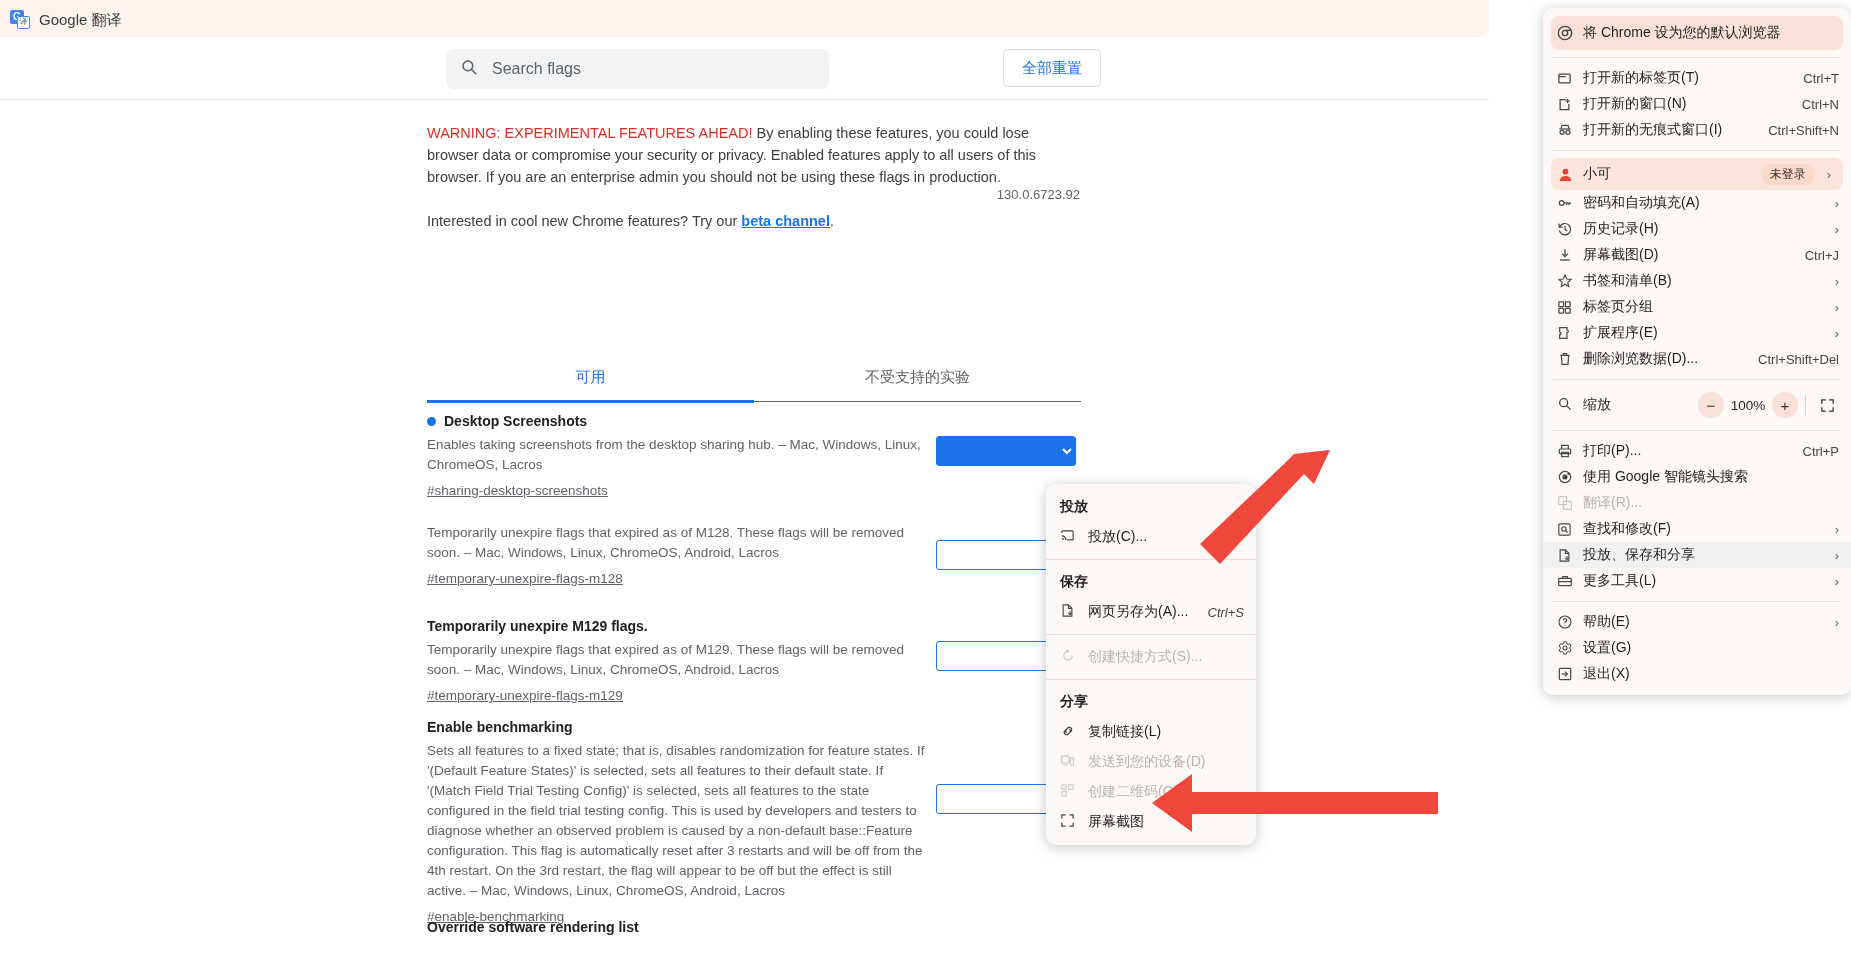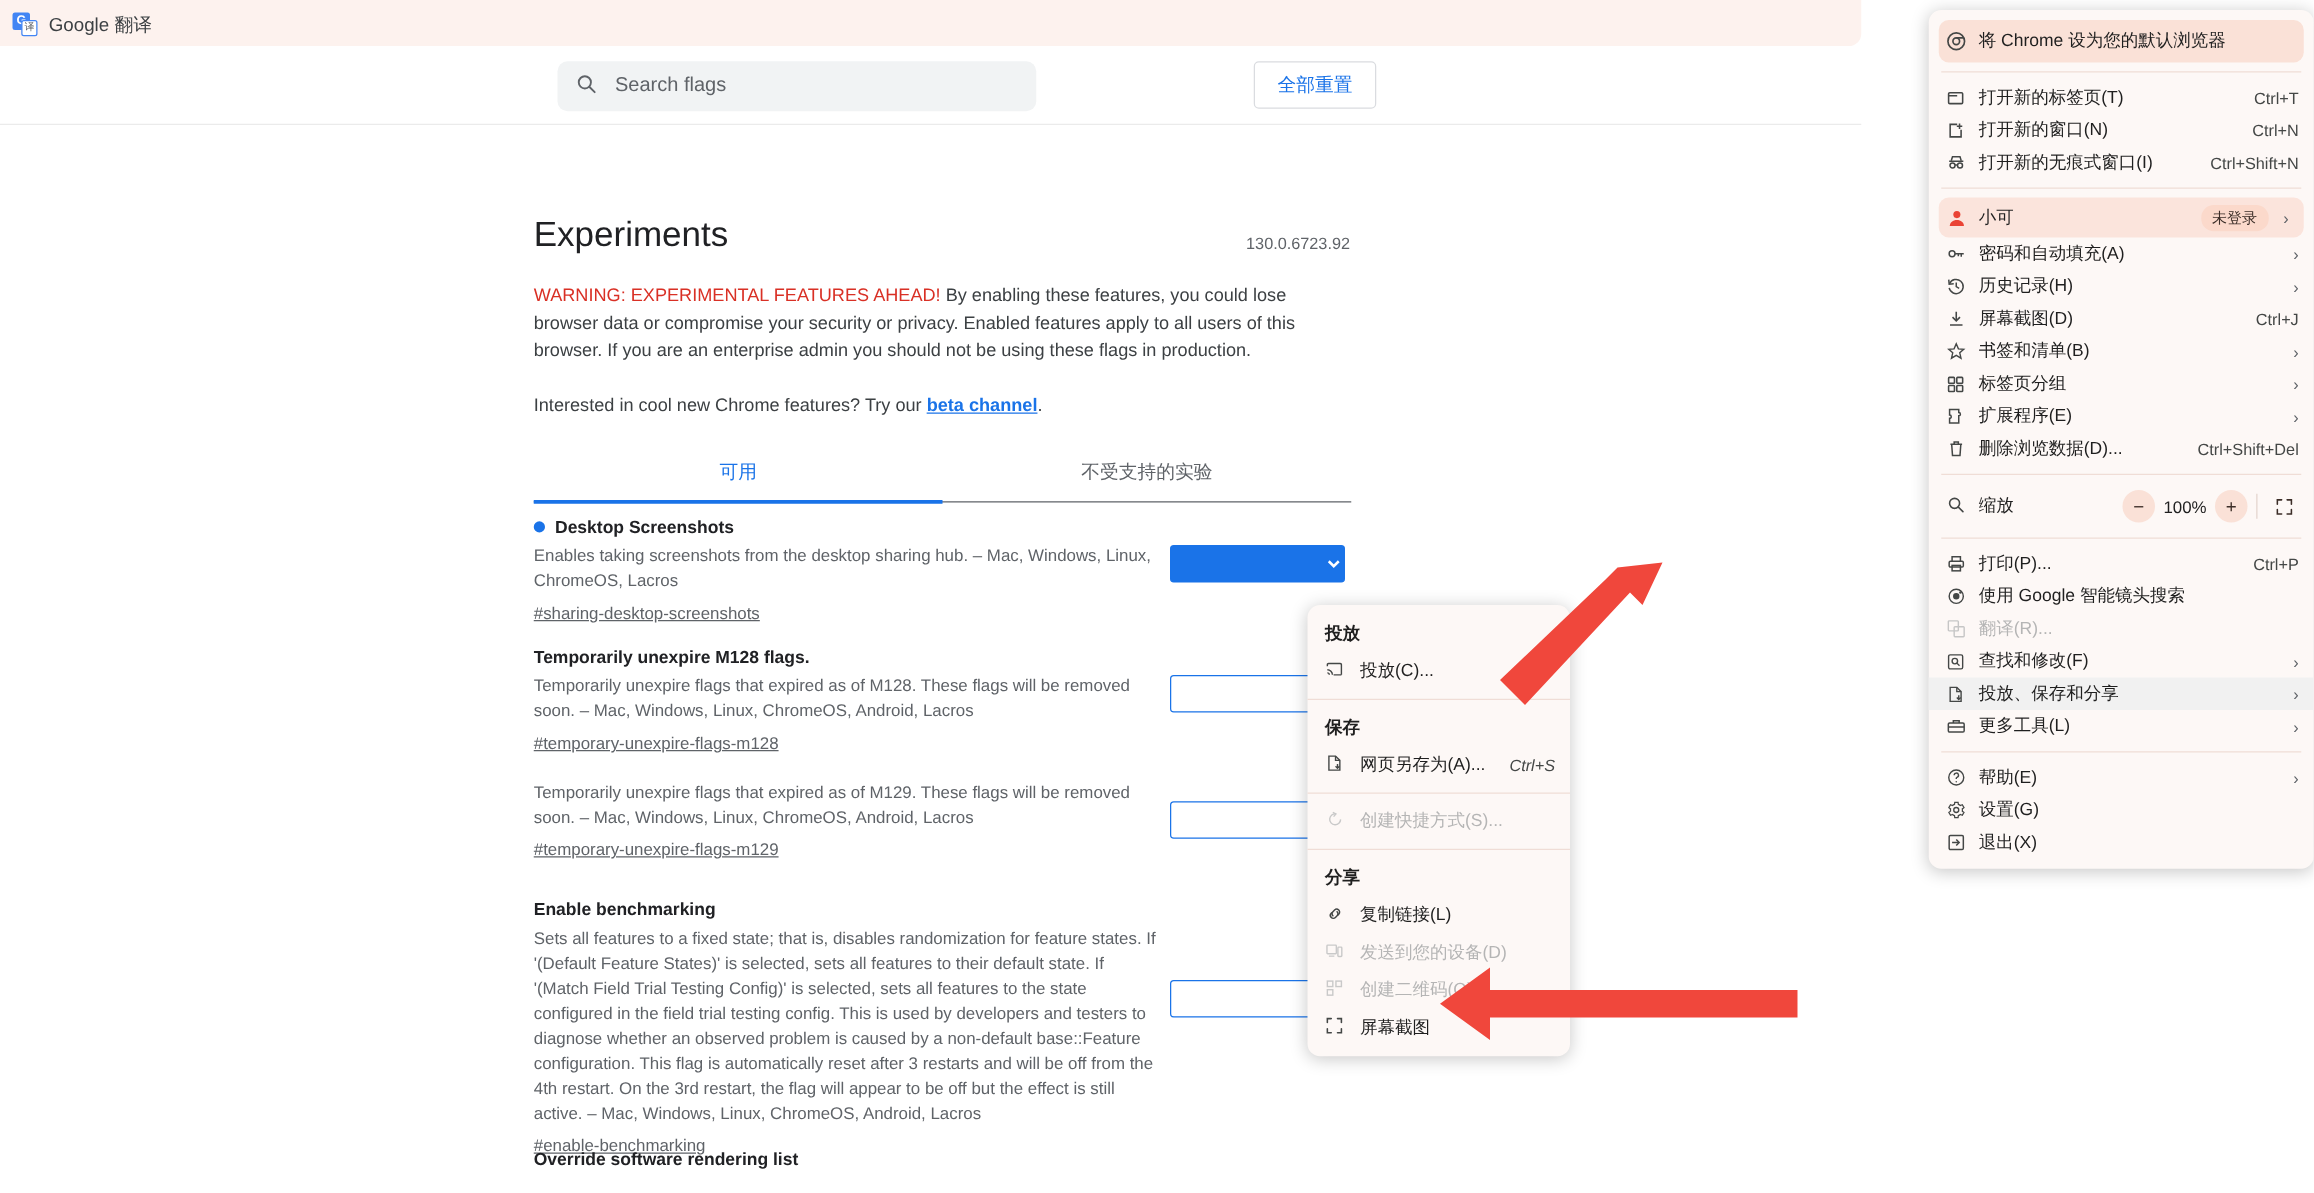--- a/index.html
+++ b/index.html
@@ -219,21 +219,20 @@
       </span>
       <input id="search-input" type="text" placeholder="Search flags" style="">
     </div>
     <button id="reset-all">全部重置</button>
   </div>
 
   <div id="flags-body">
     <div id="version-label">130.0.6723.92</div>
 
     <div class="content-col">
-      <div id="page-title">Experiments</div>
 
       <div id="warning-para">
         <span id="warning-strong">WARNING: EXPERIMENTAL FEATURES AHEAD!</span><span> By enabling these features, you could lose browser data or compromise your security or privacy. Enabled features apply to all users of this browser. If you are an enterprise admin you should not be using these flags in production.</span>
       </div>
 
       <div id="beta-para">
         <span>Interested in cool new Chrome features? Try our </span><a id="beta-link" href="#">beta channel</a><span>.</span>
       </div>
     </div>
 
@@ -255,35 +254,35 @@
         </div>
         <div class="flag-select-wrap" style="top:31px;">
           <select class="flag-select enabled">
             <option>Enabled</option>
           </select>
         </div>
       </div>
 
       <div class="flag-row" style="height:101px;">
         <div class="flag-text">
-          <div class="flag-title">
-            <span>Temporarily unexpire M128 flags.</span>
-          </div>
           <div class="flag-desc">Temporarily unexpire flags that expired as of M128. These flags will be removed soon. – Mac, Windows, Linux, ChromeOS, Android, Lacros</div>
           <a class="flag-anchor" href="#">#temporary-unexpire-flags-m128</a>
         </div>
         <div class="flag-select-wrap" style="top:31px;">
           <select class="flag-select">
             <option>Default</option>
           </select>
         </div>
       </div>
 
       <div class="flag-row" style="height:101px;">
         <div class="flag-text">
+          <div class="flag-title">
+            <span>Temporarily unexpire M129 flags.</span>
+          </div>
           <div class="flag-desc">Temporarily unexpire flags that expired as of M129. These flags will be removed soon. – Mac, Windows, Linux, ChromeOS, Android, Lacros</div>
           <a class="flag-anchor" href="#">#temporary-unexpire-flags-m129</a>
         </div>
         <div class="flag-select-wrap" style="top:31px;">
           <select class="flag-select">
             <option>Default</option>
           </select>
         </div>
       </div>
 

